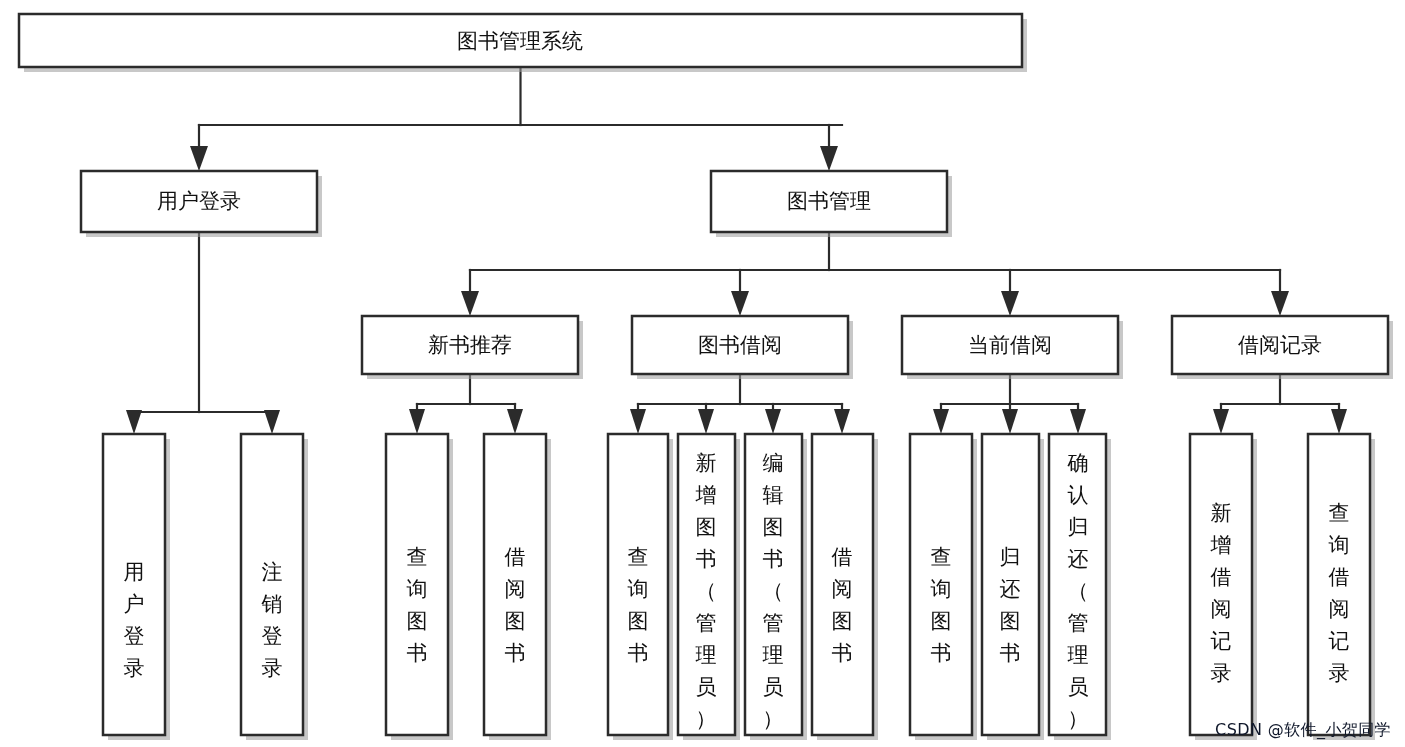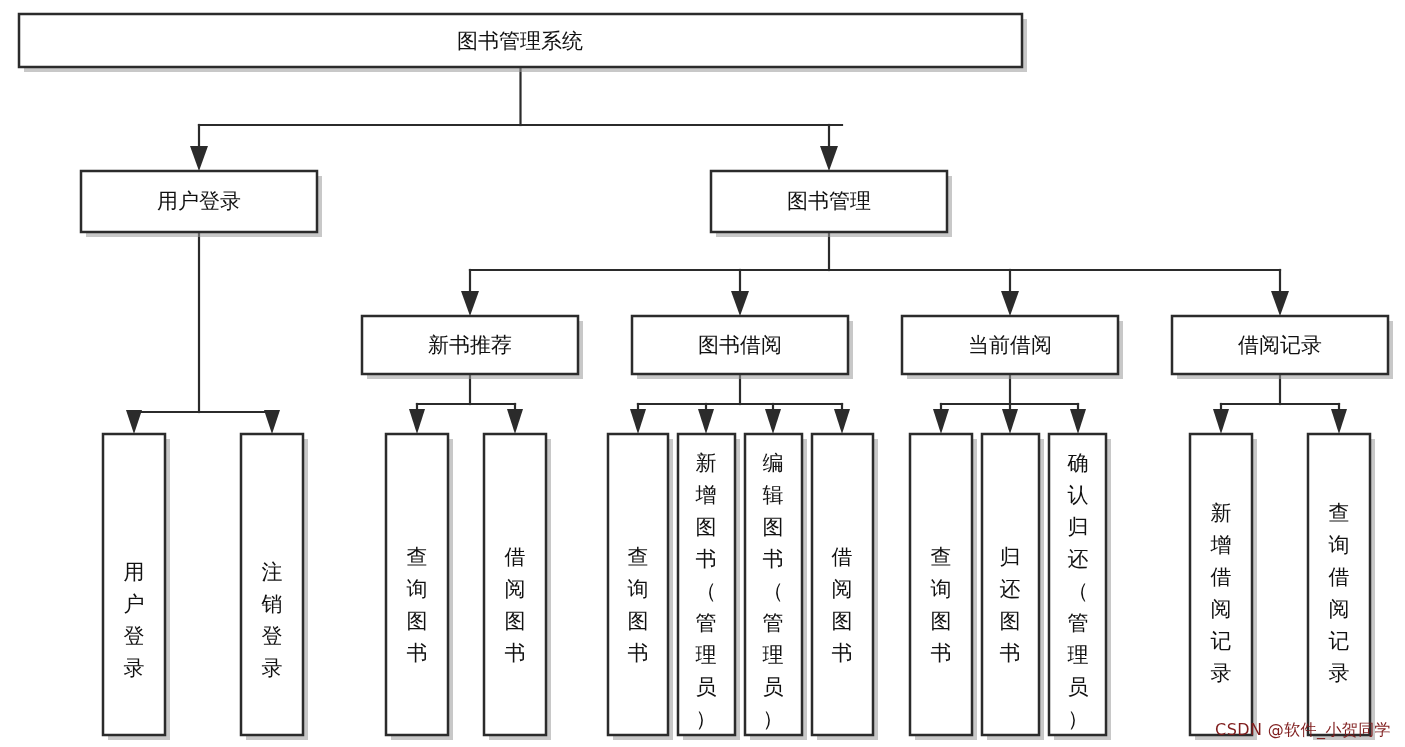--- a/index.html
+++ b/index.html
@@ -56,21 +56,21 @@
     font-size: 21px;
     fill: #111111;
     text-anchor: middle;
   }
   .watermark-text {
     position: absolute;
     right: 14px;
     bottom: 6px;
     font-family: "DejaVu Sans", "Liberation Sans", sans-serif;
     font-size: 16px;
-    color: #7f1d1d;
+    color: #0f172a;
     letter-spacing: 0.4px;
     white-space: nowrap;
     user-select: none;
   }
 </style>
 </head>
 <body>
 
 <div id="diagram-root">
 

